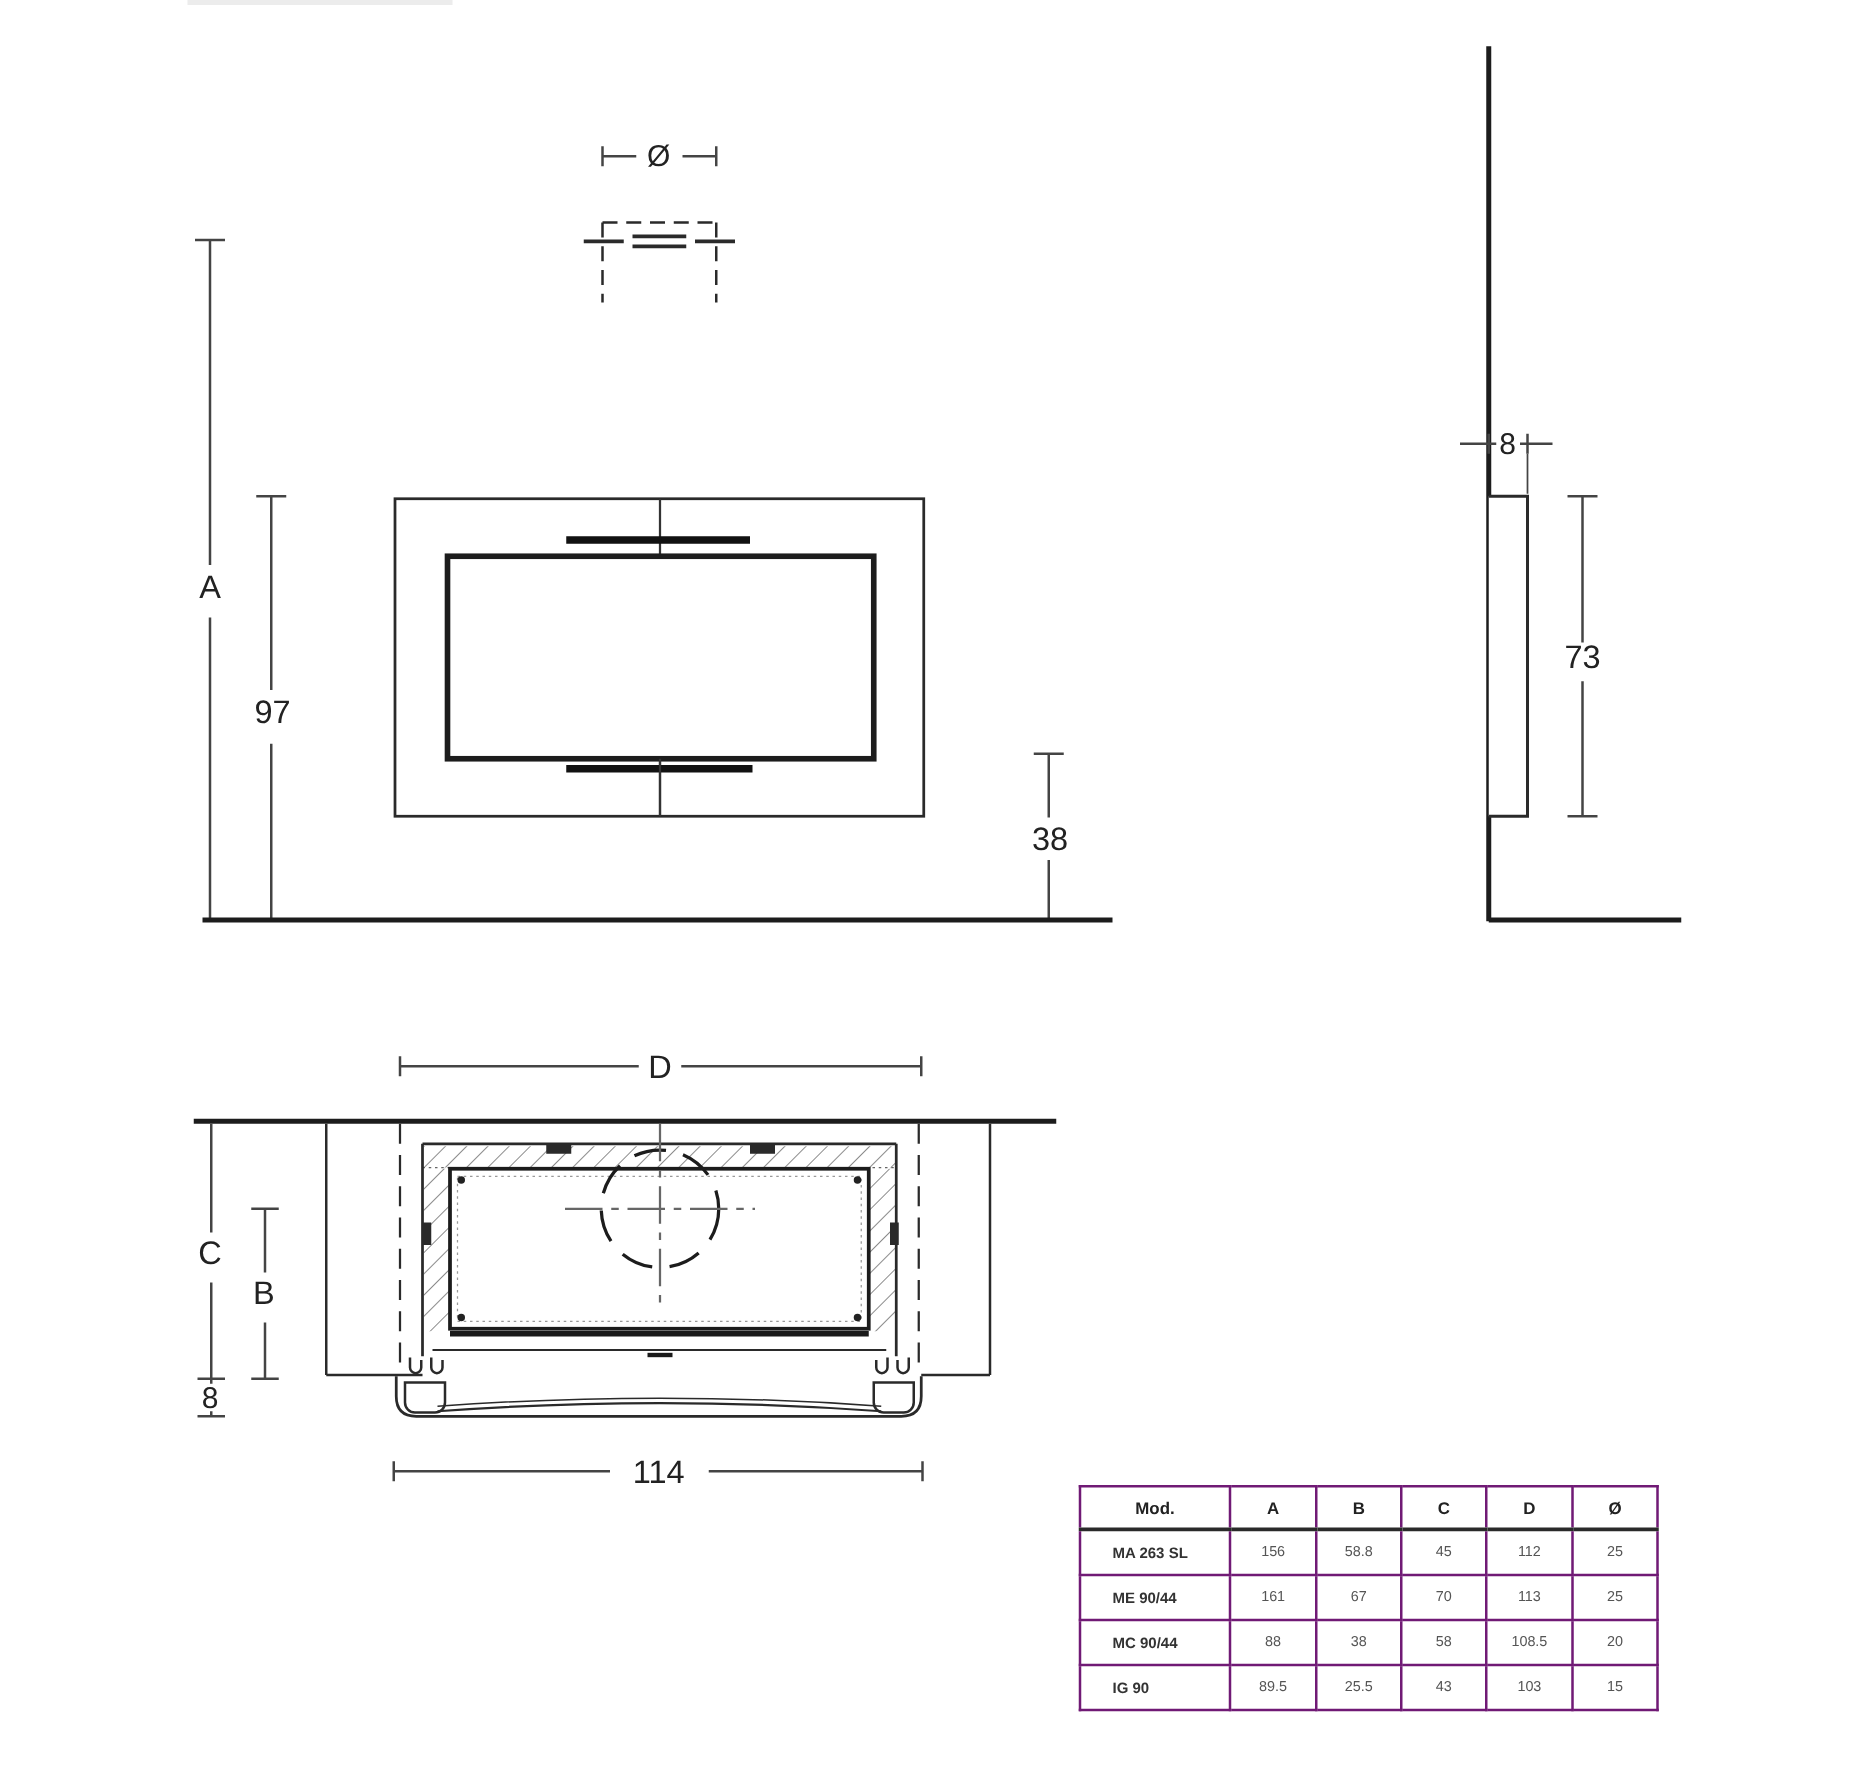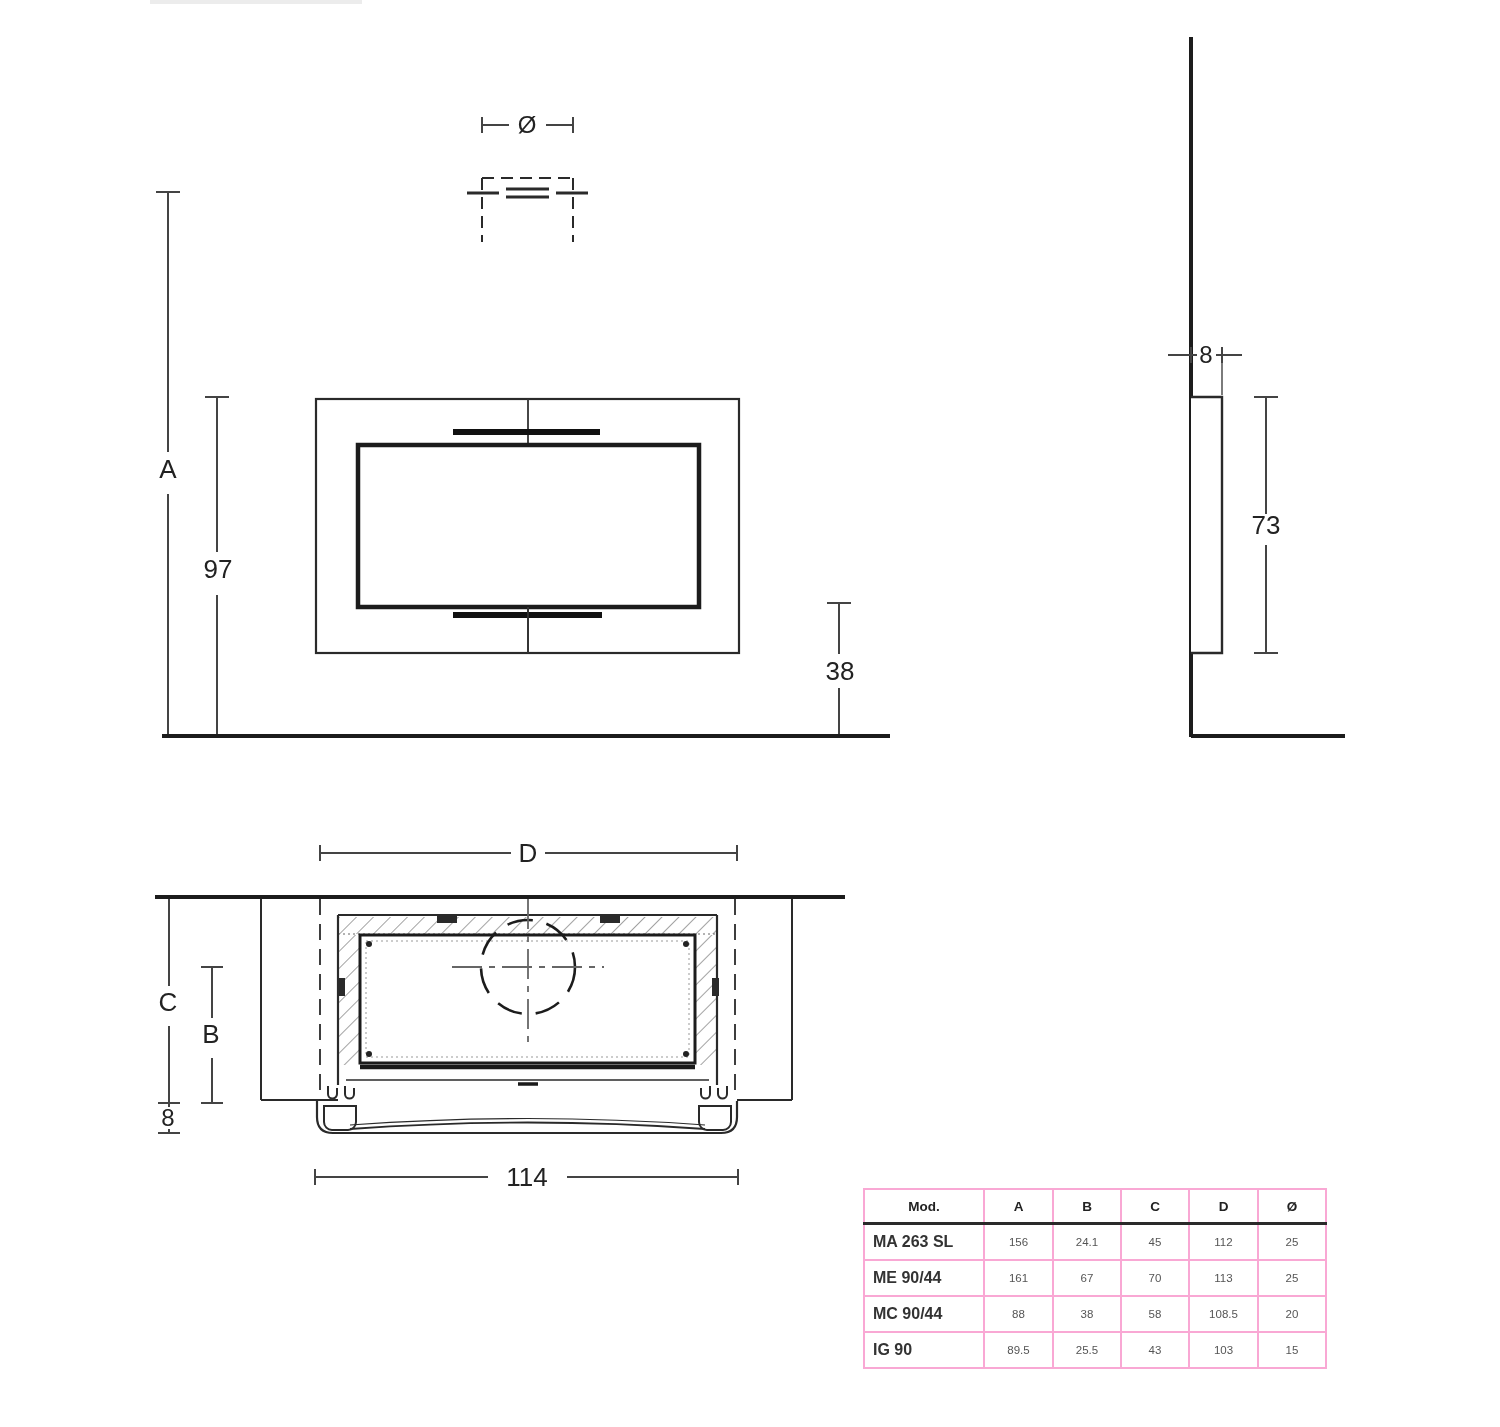--- a/index.html
+++ b/index.html
@@ -23,34 +23,34 @@
   }
 
   
   .spec-table-wrap{position:absolute;left:863px;top:1188px;}
   table.spec{
     border-collapse:collapse;table-layout:fixed;
     width:462px;
     background:#fff;
   }
   table.spec th, table.spec td{
-    border:2px solid #f9a8d4;
+    border:2px solid #701a75;
     text-align:center;vertical-align:middle;
     padding:0;
     color:#3a3a3a;
     overflow:hidden;white-space:nowrap;
   }
   table.spec thead th{
     height:32px;font-size:13.5px;font-weight:bold;color:#222;
     border-bottom:3px solid #2a2a2a;
   }
   table.spec tbody td{height:34px;font-size:11.5px;color:#555;}
   table.spec tbody td.mod{
-    text-align:left;padding-left:8px;
-    font-size:16px;font-weight:bold;color:#333;
+    text-align:left;padding-left:25px;
+    font-size:12px;font-weight:bold;color:#333;
   }
   col.c-mod{width:120px;}
   col.c-a{width:69px;}
   col.c-b{width:68px;}
   col.c-c{width:68px;}
   col.c-d{width:69px;}
   col.c-o{width:68px;}
 </style>
 </head>
 <body>
@@ -264,21 +264,21 @@
           <th>B</th>
           <th>C</th>
           <th>D</th>
           <th>Ø</th>
         </tr>
       </thead>
       <tbody>
         <tr>
           <td class="mod">MA 263 SL</td>
           <td>156</td>
-          <td>24.1</td>
+          <td>58.8</td>
           <td>45</td>
           <td>112</td>
           <td>25</td>
         </tr>
         <tr>
           <td class="mod">ME 90/44</td>
           <td>161</td>
           <td>67</td>
           <td>70</td>
           <td>113</td>

